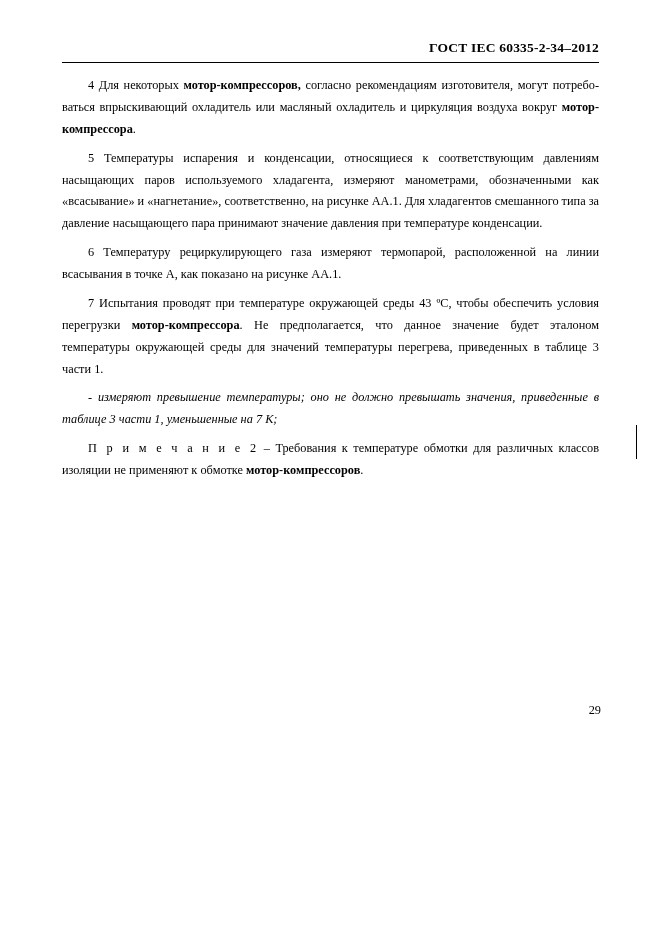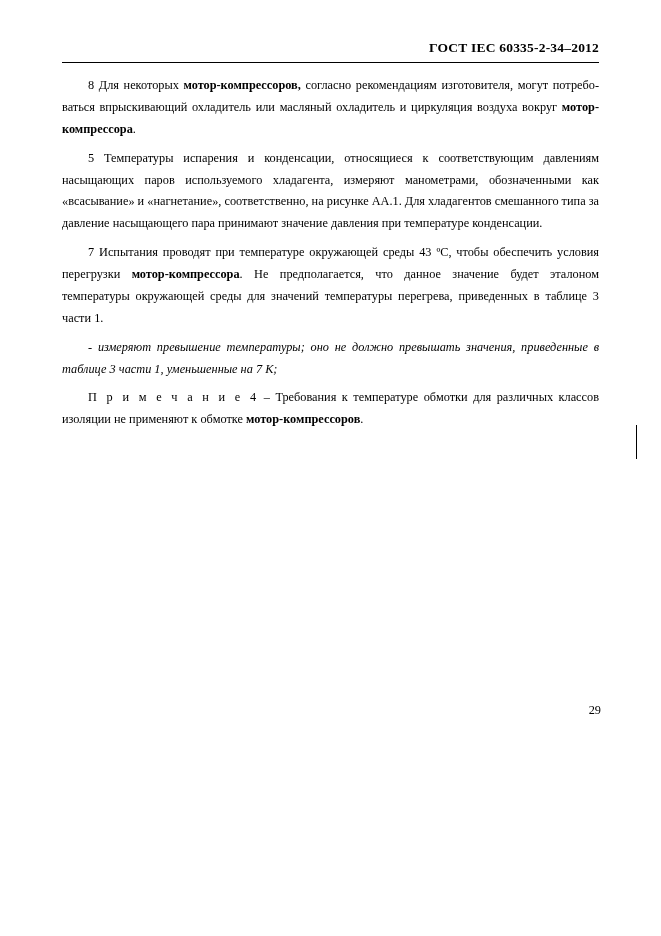--- a/index.html
+++ b/index.html
@@ -72,31 +72,34 @@
 </head>
 <body>
 
 <div class="page">
 
   <div class="header">ГОСТ IEC 60335-2-34–2012</div>
   <hr class="header-rule">
 
   <div class="body-text" id="body-text">
       <div class="para-block">
-        <p class="indent"><span>8  Для некоторых </span><b>мотор-компрессоров,</b><span> согласно рекомендациям изготовителя, могут потребо-ваться впрыскивающий охладитель или масляный охладитель и циркуляция воздуха вокруг </span><b>мотор-компрессора</b><span>.</span></p>
+        <p class="indent"><span>4  Для некоторых </span><b>мотор-компрессоров,</b><span> согласно рекомендациям изготовителя, могут потребо-ваться впрыскивающий охладитель или масляный охладитель и циркуляция воздуха вокруг </span><b>мотор-компрессора</b><span>.</span></p>
       </div>
       <div class="para-block">
         <p class="indent"><span>5  Температуры испарения и конденсации, относящиеся к соответствующим давлениям насыщающих паров используемого хладагента, измеряют манометрами, обозначенными как «всасывание» и «нагнетание», соответственно, на рисунке АА.1. Для хладагентов смешанного типа за давление насыщающего пара принимают значение давления при температуре конденсации.</span></p>
+      </div>
+      <div class="para-block">
+        <p class="indent"><span>6  Температуру рециркулирующего газа измеряют термопарой, расположенной на линии всасывания в точке А, как показано на рисунке АА.1.</span></p>
       </div>
       <div class="para-block">
         <p class="indent"><span>7  Испытания проводят при температуре окружающей среды 43 ºС, чтобы обеспечить условия перегрузки </span><b>мотор-компрессора</b><span>. Не предполагается, что данное значение будет эталоном температуры окружающей среды для значений температуры перегрева, приведенных в таблице 3 части 1.</span></p>
       </div>
       <div class="para-block">
         <p class="indent"><i>- измеряют превышение температуры; оно не должно превышать значения, приведенные в таблице 3 части 1, уменьшенные на 7 К;</i></p>
       </div>
       <div class="para-block">
-        <p class="indent"><span class="spaced">П р и м е ч а н и е  4</span><span> – Требования к температуре обмотки для различных классов изоляции не применяют к обмотке </span><b>мотор-компрессоров</b><span>.</span></p>
+        <p class="indent"><span class="spaced">П р и м е ч а н и е  2</span><span> – Требования к температуре обмотки для различных классов изоляции не применяют к обмотке </span><b>мотор-компрессоров</b><span>.</span></p>
       </div>
     </div>
 
   <div class="page-number">29</div>
   <div class="margin-mark"></div>
 </div>
 
 </body></html>

